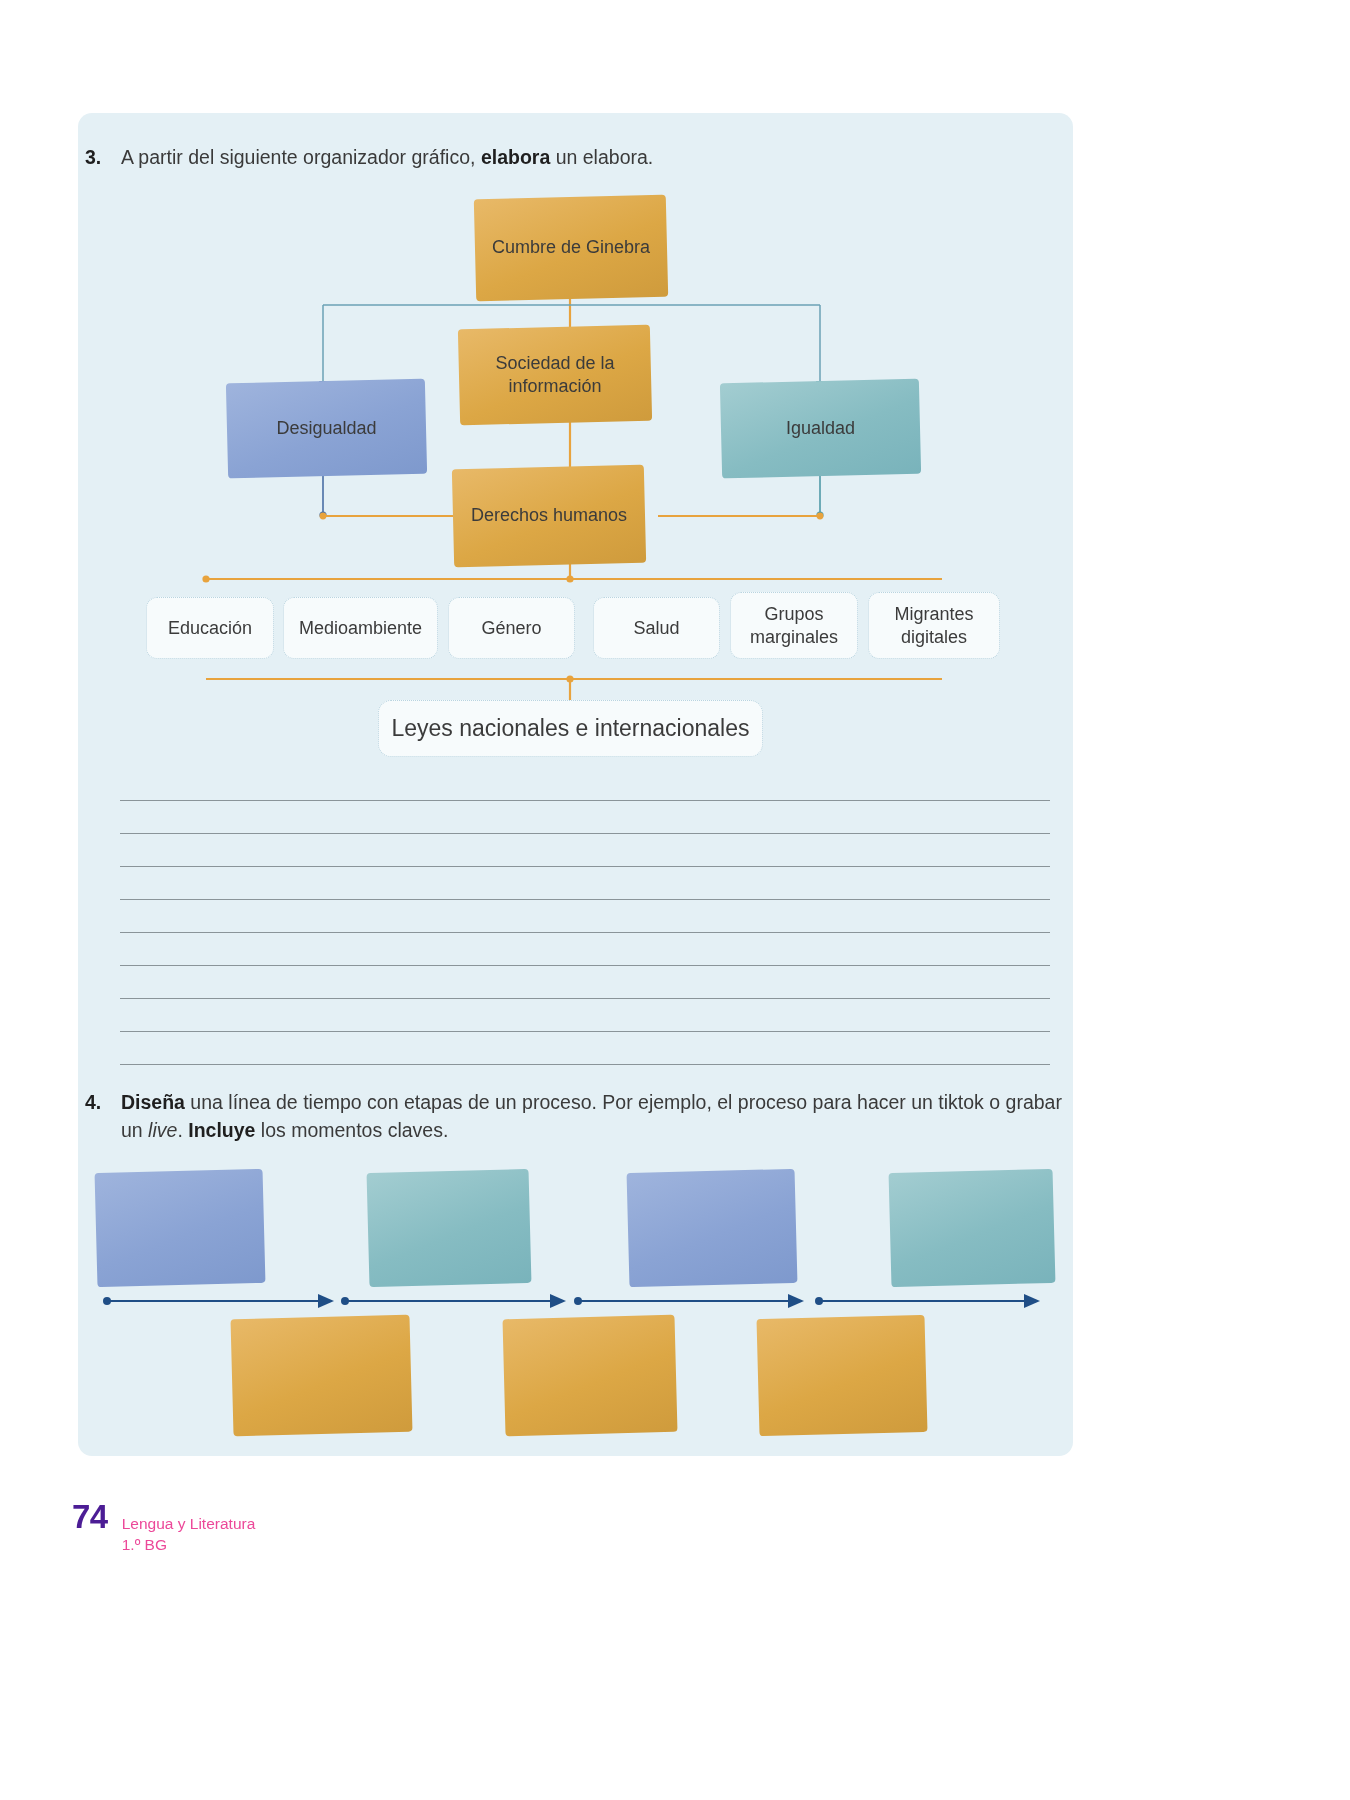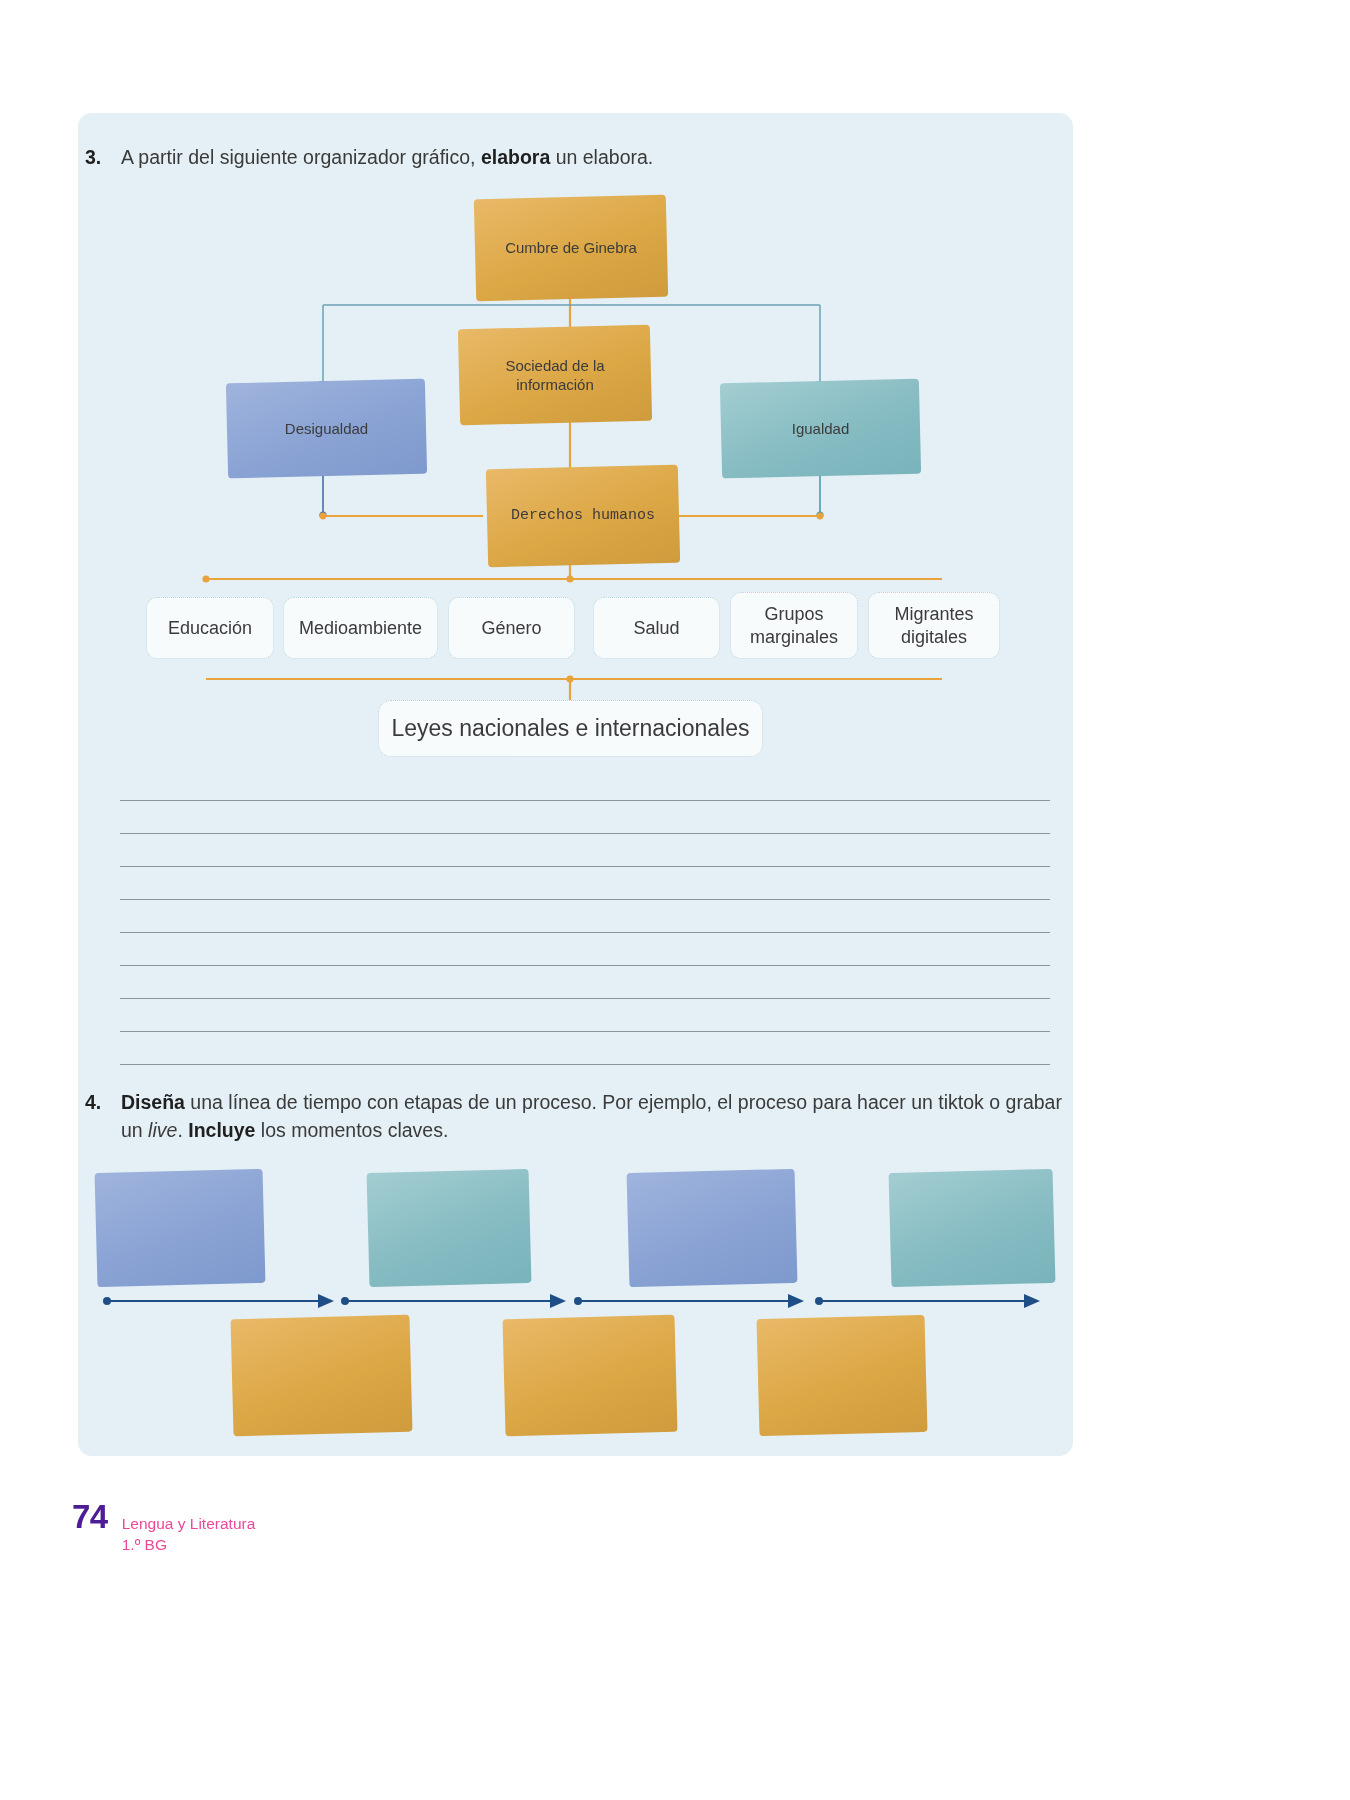--- a/index.html
+++ b/index.html
@@ -49,21 +49,21 @@
 
   
   .card {
     position: absolute;
     background: #fde047;
     border-radius: 3px;
     display: flex;
     align-items: center;
     justify-content: center;
     text-align: center;
-    font-size: 15px;
+    font-size: 18px;
     color: #3b3b3b;
     line-height: 1.3;
     z-index: 3;
     box-shadow: 0 1px 2px rgba(0,0,0,.13);
   }
   .card .shadow {
     position: absolute;
     left: -7px; top: -9px;
     width: calc(100% + 14px);
     height: calc(100% + 18px);
@@ -188,21 +188,21 @@
   <div class="card blue" style="left:156px; top:277px; width:185px; height:77px;">
     <span class="shadow"></span>
     <span class="lbl">Desigualdad</span>
   </div>
 
   <div class="card teal" style="left:650px; top:277px; width:185px; height:77px;">
     <span class="shadow"></span>
     <span class="lbl">Igualdad</span>
   </div>
 
-  <div class="card gold" style="left:416px; top:363px; width:178px; height:80px;font-family:Liberation Mono, monospace;">
+  <div class="card gold" style="left:382px; top:363px; width:178px; height:80px;">
     <span class="shadow"></span>
     <span class="lbl">Derechos humanos</span>
   </div>
 
   <div class="chip" style="left:68px; top:484px; width:128px; height:62px;">
     <span>Educación</span>
   </div>
   <div class="chip" style="left:205px; top:484px; width:155px; height:62px;">
     <span>Medioambiente</span>
   </div>

